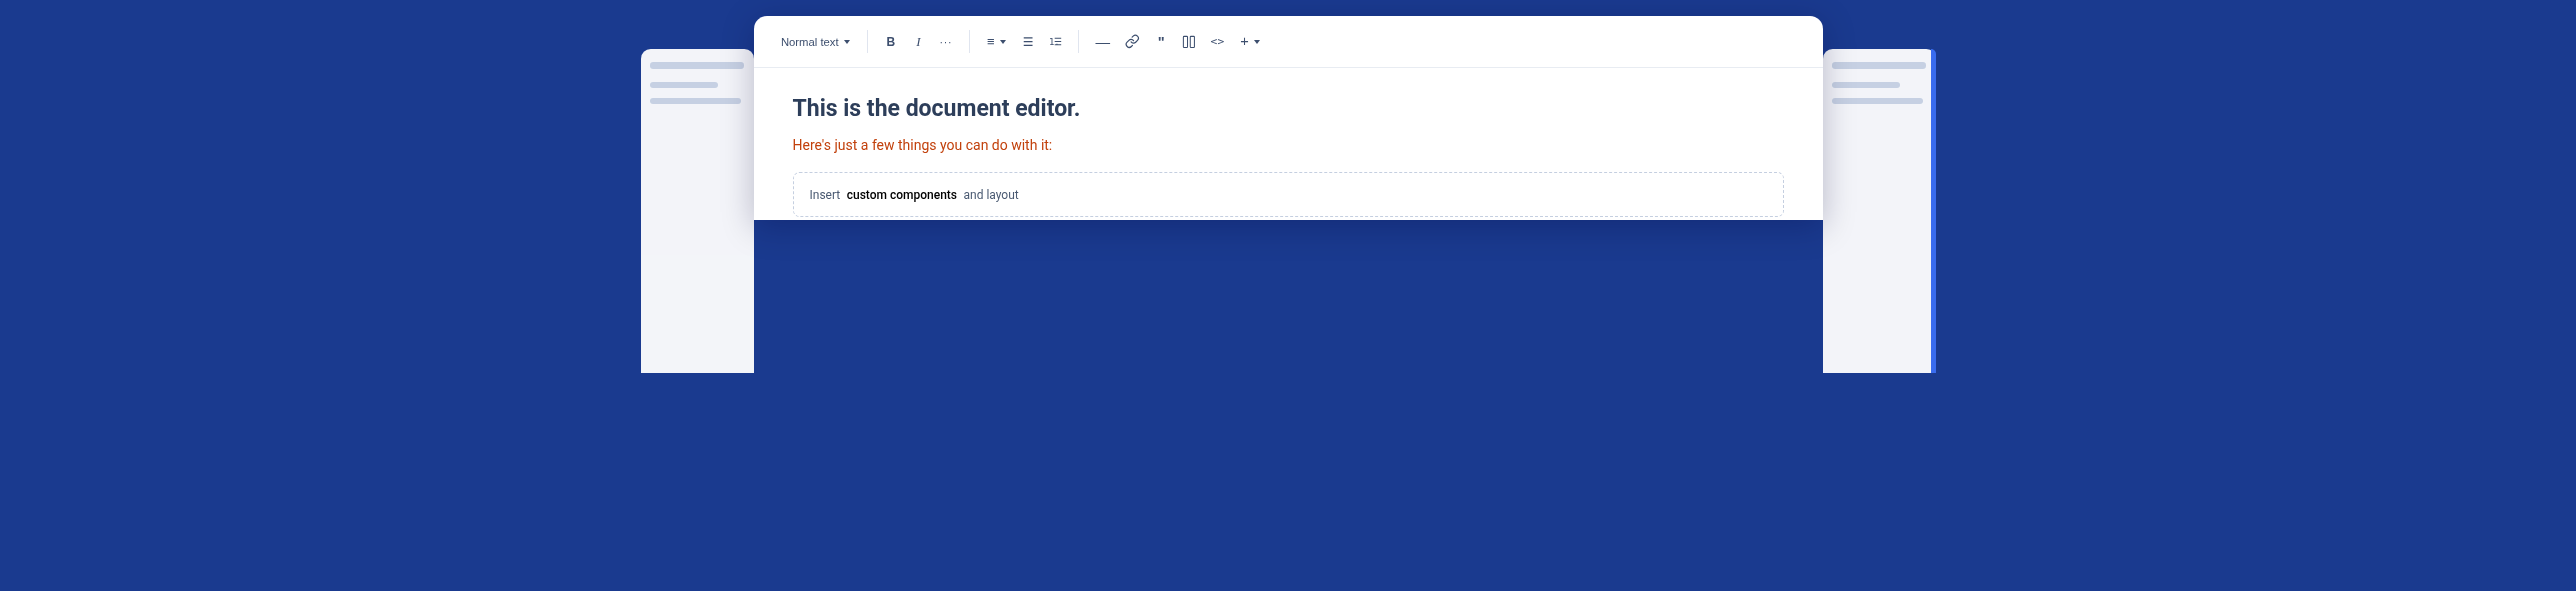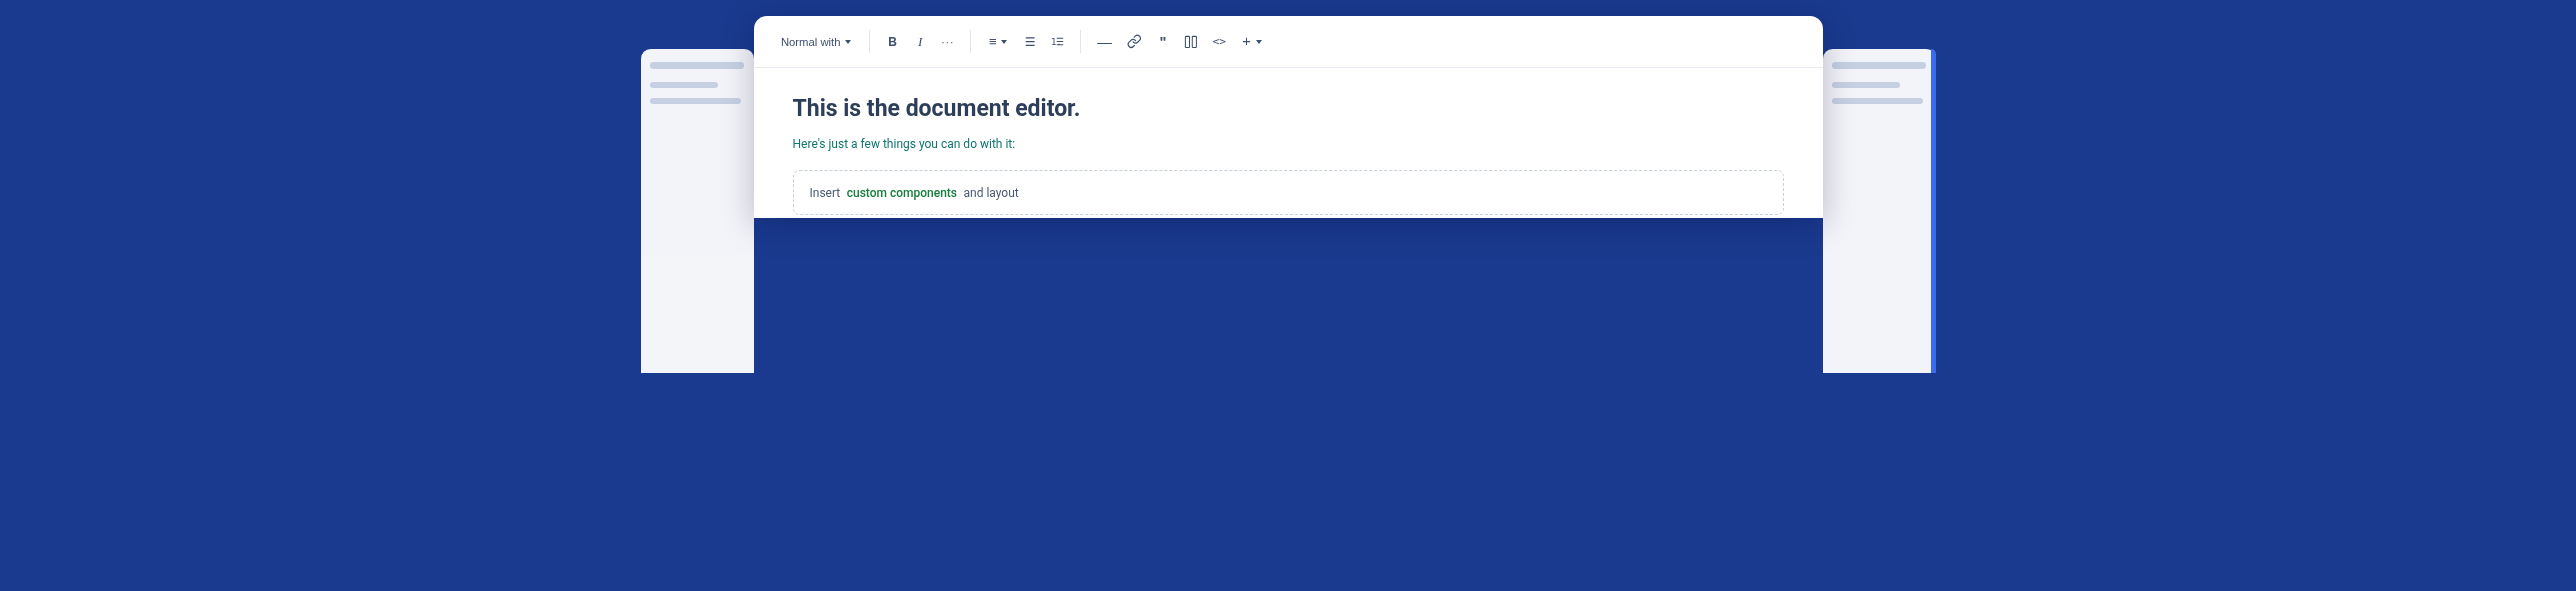--- a/index.html
+++ b/index.html
@@ -160,22 +160,22 @@
 
     .doc-heading {
       font-size: 23px;
       font-weight: 700;
       color: #2d3e5a;
       margin-bottom: 13px;
       line-height: 1.3;
     }
 
     .doc-subtitle {
-      font-size: 12px;
-      color: #0f766e;
+      font-size: 14px;
+      color: #c2410c;
       margin-bottom: 19.4px;
       font-weight: 400;
     }
 
     
     .feature-blocks {
       display: flex;
       gap: 13px;
     }
 
@@ -187,21 +187,21 @@
       color: #4a5a72;
       font-size: 12px;
       display: flex;
       align-items: center;
       gap: 6.5px;
       cursor: pointer;
       transition: border-color 0.2s;
     }
 
     .feature-block-link {
-      color: #15803d;
+      color: #000000;
       font-weight: 500;
     }
 
     
     .icon-bold { font-weight: 900; font-size: 12px; }
     .icon-italic { font-style: italic; font-size: 13px; font-family: Georgia, serif; }
     .icon-dots { letter-spacing: 0.8px; font-size: 10.5px; }
   </style>
 </head>
 <body>
@@ -220,21 +220,21 @@
     <div class="side-panel-line short"></div>
     <div class="side-panel-line medium"></div>
   </div>
 
   <div class="editor-container">
 
     <div class="toolbar">
 
       <div class="toolbar-group">
         <button class="toolbar-btn text-style-btn">
-          <span>Normal with</span>
+          <span>Normal text</span>
           <span class="chevron-down"></span>
         </button>
       </div>
 
       <div class="toolbar-divider"></div>
 
       <div class="toolbar-group">
         <button class="toolbar-btn bold-btn">
           <span class="icon-bold">B</span>
         </button>

